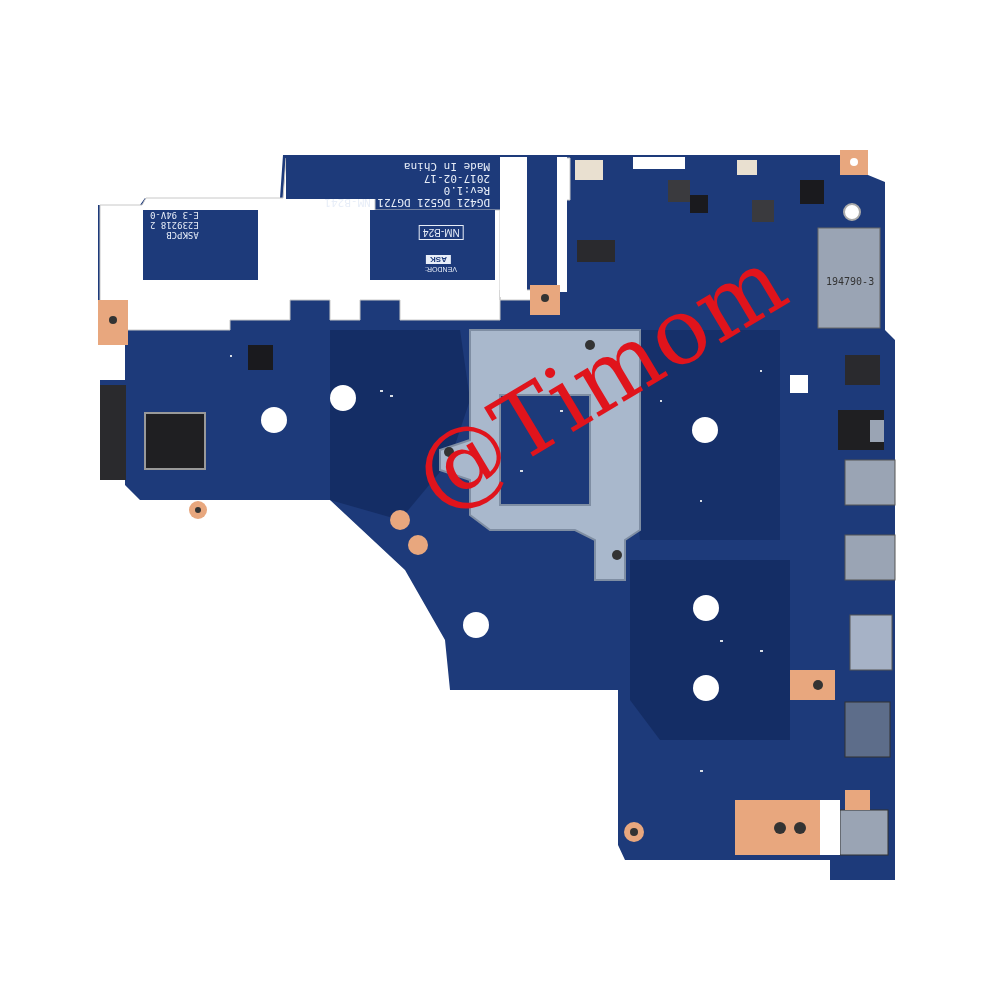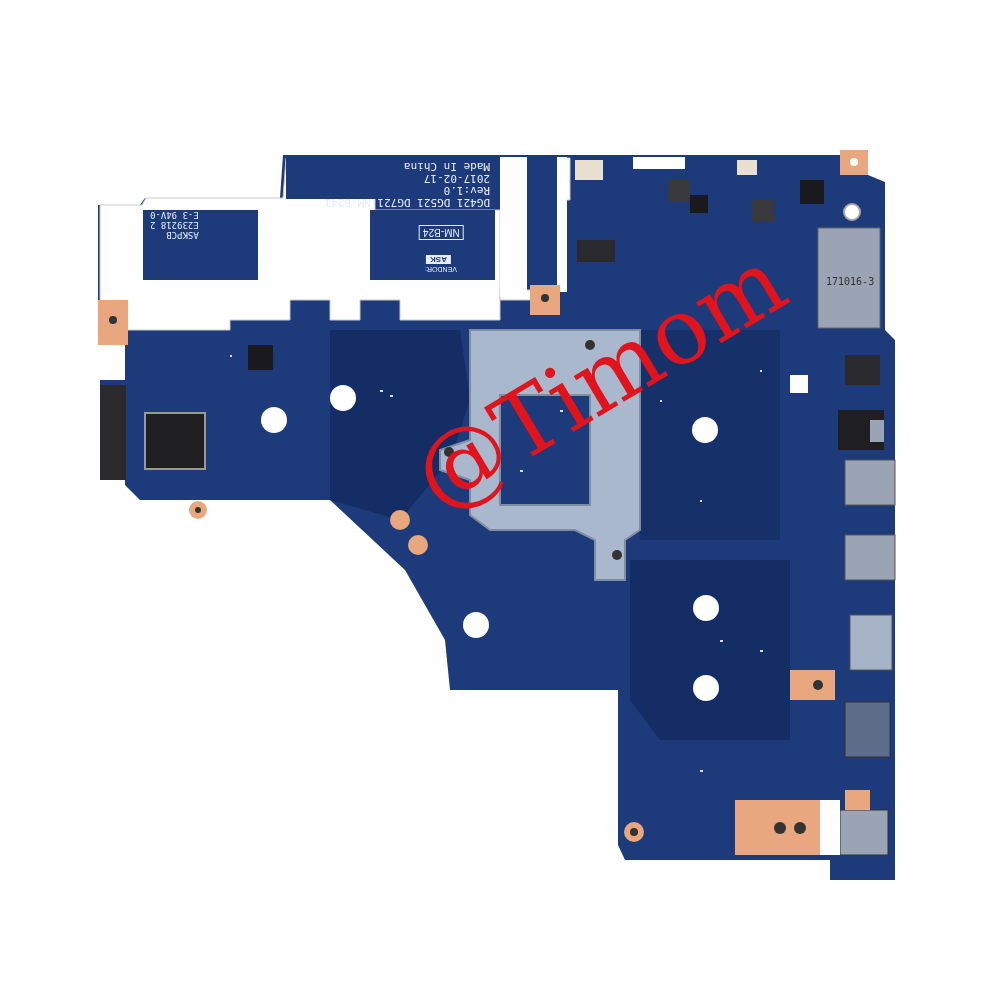--- a/index.html
+++ b/index.html
@@ -128,16 +128,16 @@
 <div class="silk askpcb">
   <span>ASKPCB</span>
   <span>E239218 2</span>
   <span>E-3 94V-0</span>
 </div>
 
 <div class="nmb24">NM-B24</div>
 <div class="ask">ASK</div>
 <div class="vendor">VENDOR:</div>
 
-<div class="sd-label">171016-3</div>
+<div class="sd-label">194790-3</div>
 
 <div class="wm-text">@Timom</div>
 </div>
 
 </body></html>

